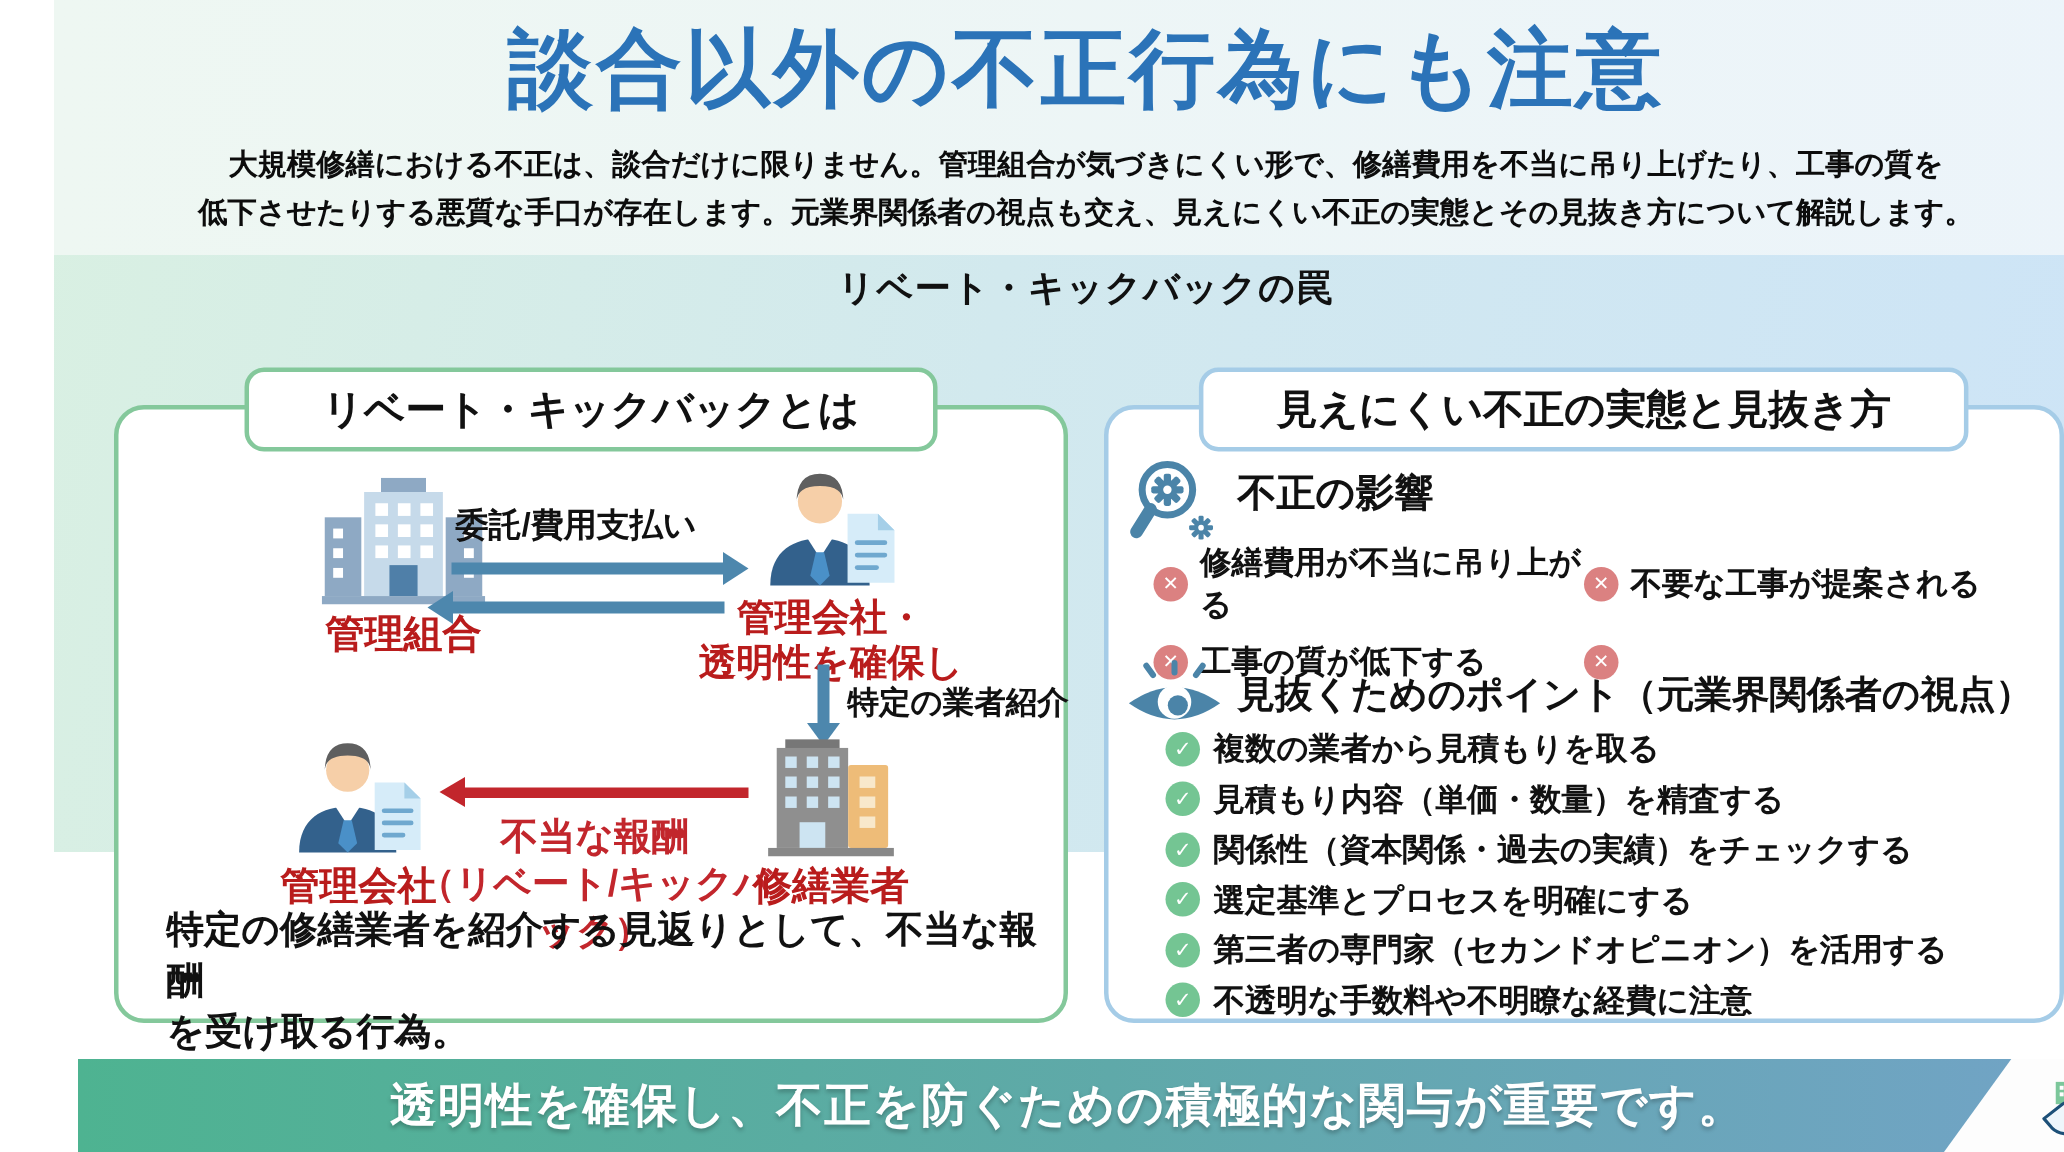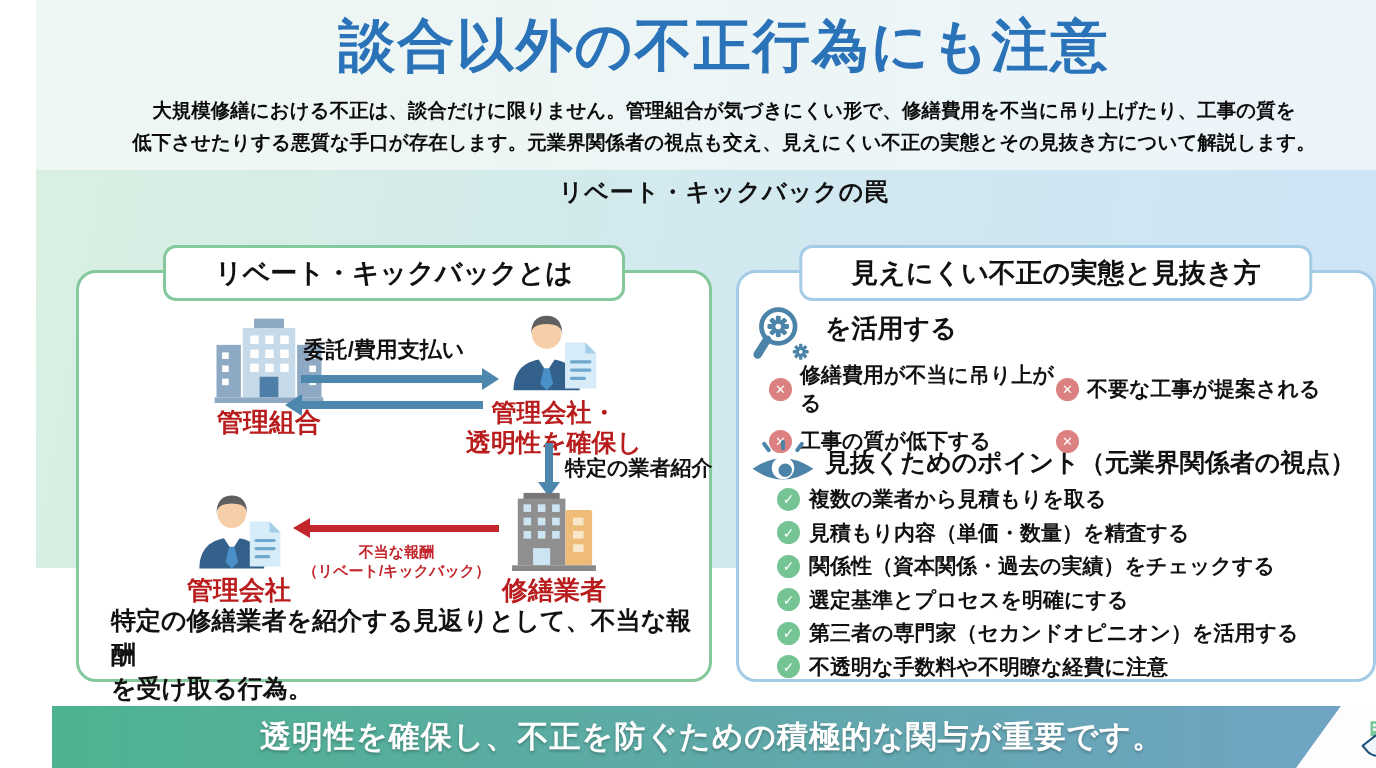--- a/index.html
+++ b/index.html
@@ -45,21 +45,21 @@
   .arrow-left::after { content:""; position:absolute; left:-16px; top:-7px;
     border-right:17px solid #4d87ad; border-top:11px solid transparent; border-bottom:11px solid transparent; }
   .arrow-down { position:absolute; width:8px; background:#4d87ad; }
   .arrow-down::after { content:""; position:absolute; bottom:-14px; left:-7px;
     border-top:15px solid #4d87ad; border-left:11px solid transparent; border-right:11px solid transparent; }
   .arrow-red { position:absolute; height:7px; background:#c2262c; }
   .arrow-red::after { content:""; position:absolute; left:-16px; top:-7px;
     border-right:17px solid #c2262c; border-top:10.5px solid transparent; border-bottom:10.5px solid transparent; }
 
   .flow-label { position:absolute; font-size:21px; font-weight:900; color:#111; text-align:center; }
-  .flow-label-red { position:absolute; font-size:15px; font-weight:900; color:#c2262c;
+  .flow-label-red { position:absolute; font-size:25px; font-weight:900; color:#c2262c;
     text-align:center; line-height:1.25; }
   .lp-desc { position:absolute; font-size:25px; font-weight:900; color:#111; line-height:1.36; }
 
   
   .rp-heading { position:absolute; font-size:26px; font-weight:900; color:#111; }
   .impact-grid { position:absolute; display:grid; grid-template-columns:287px auto; row-gap:10px; }
   .impact-item, .point-item { display:flex; align-items:center; font-size:21px; font-weight:800; color:#111; }
   .x-badge { flex:0 0 auto; width:23px; height:23px; border-radius:50%; background:#db8181; color:#fff;
     font-size:13px; font-weight:900; display:inline-flex; align-items:center; justify-content:center;
     margin-right:8px; }
@@ -229,21 +229,21 @@
       <line x1="15" y1="39" x2="5" y2="55" stroke="#4b84a8" stroke-width="9" stroke-linecap="round"></line>
       <g fill="#4b84a8" transform="translate(51,52)">
         <rect x="-1.8" y="-8.5" width="3.6" height="17" rx="1"></rect>
         <rect x="-1.8" y="-8.5" width="3.6" height="17" rx="1" transform="rotate(45)"></rect>
         <rect x="-1.8" y="-8.5" width="3.6" height="17" rx="1" transform="rotate(90)"></rect>
         <rect x="-1.8" y="-8.5" width="3.6" height="17" rx="1" transform="rotate(135)"></rect>
         <circle r="5"></circle>
         <circle r="2" fill="#fff"></circle>
       </g>
     </svg>
-    <div class="rp-heading" style="left:86px; top:38px;">を活用する</div>
+    <div class="rp-heading" style="left:86px; top:38px;">不正の影響</div>
 
     <div class="impact-grid" style="left:30px; top:88px; width:590px;">
       <div class="impact-item">
         <span class="x-badge">✕</span>
         <span>修繕費用が不当に吊り上がる</span>
       </div>
       <div class="impact-item">
         <span class="x-badge">✕</span>
         <span>不要な工事が提案される</span>
       </div>

